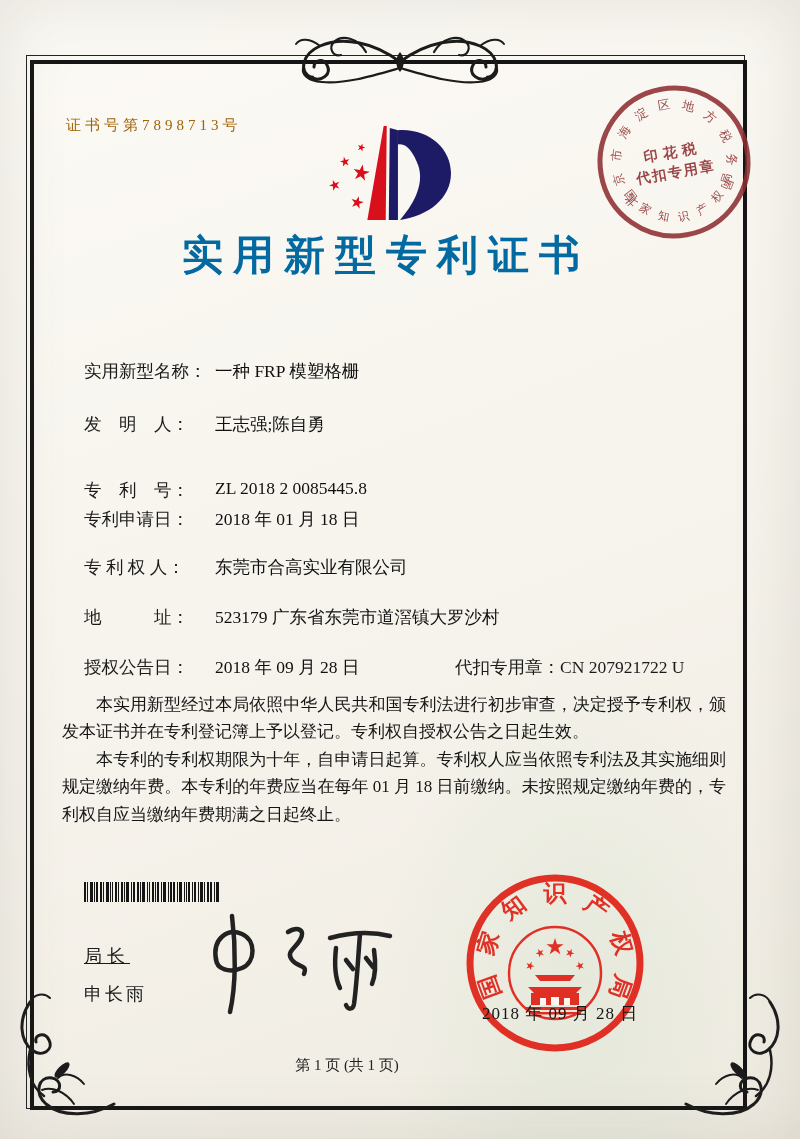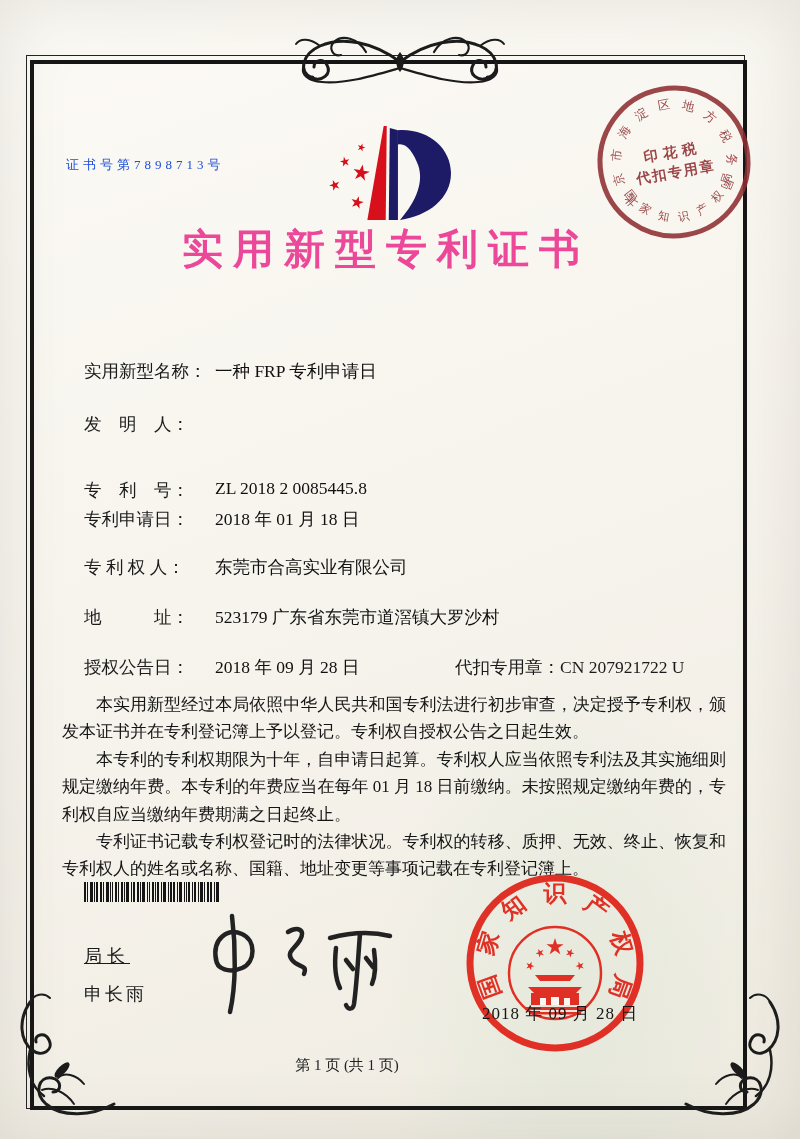--- a/index.html
+++ b/index.html
@@ -12,23 +12,23 @@
     color:#1a1a1a;
   }
   .vignette{position:absolute;inset:0;box-shadow:inset 0 0 70px rgba(90,85,70,.14);pointer-events:none;z-index:40;}
   .abs{position:absolute;}
   
   .frame-outer{left:26px;top:55px;width:717px;height:1052px;border:1.6px solid #232323;}
   .frame-inner{left:30px;top:60px;width:709px;height:1042px;border:4px solid #161616;}
   .orn{z-index:6;}
   .orn-br{transform:scaleX(-1);}
   
-  .cert-no{left:66px;top:116px;font-size:13px;letter-spacing:4px;color:#1d4ed8;margin-top:40px;}
+  .cert-no{left:66px;top:116px;font-size:15px;letter-spacing:4px;color:#a16207;}
   .logo{left:318px;top:122px;}
-  .title{left:30px;top:222px;width:712px;text-align:center;font-size:41px;font-weight:bold;letter-spacing:10px;color:#ec4899;}
+  .title{left:30px;top:228px;width:712px;text-align:center;font-size:41px;font-weight:bold;letter-spacing:10px;color:#0369a1;}
   
   .row{left:84px;width:648px;height:24px;font-size:17.5px;display:flex;margin-top:16px;}
   .row .lbl{flex:none;width:131px;color:#1b1b1b;}
   .row .val{flex:1;color:#101010;}
   .row .pair2{position:absolute;left:371px;top:0;white-space:nowrap;}
   .r0{top:343px}.r1{top:396px}.r2{top:462px}.r3{top:491px}.r4{top:539px}.r5{top:589px}.r6{top:639px}
   
   .body-text{left:62px;top:691px;width:664px;font-size:17px;line-height:27.4px;text-align:justify;color:#151515;}
   .body-text p{margin:0;text-indent:2em;}
   
@@ -98,24 +98,25 @@
   <use href="#star" xlink:href="#star" fill="#d8101c" transform="translate(26,39) scale(5) rotate(-12)"></use>
   <use href="#star" xlink:href="#star" fill="#d8101c" transform="translate(42,50) scale(8.5) rotate(10)"></use>
   <use href="#star" xlink:href="#star" fill="#d8101c" transform="translate(16,62) scale(5.5) rotate(-20)"></use>
   <use href="#star" xlink:href="#star" fill="#d8101c" transform="translate(38,79) scale(6.5) rotate(14)"></use>
 </svg>
 
 <div class="abs title">实用新型专利证书</div>
 
 <div class="abs row r0">
   <span class="lbl">实用新型名称：</span>
-  <span class="val">一种 FRP 专利申请日</span>
+  <span class="val">一种 FRP 模塑格栅</span>
 </div>
 <div class="abs row r1">
   <span class="lbl">发　明　人：</span>
+  <span class="val">王志强;陈自勇</span>
 </div>
 <div class="abs row r2">
   <span class="lbl">专　利　号：</span>
   <span class="val">ZL 2018 2 0085445.8</span>
 </div>
 <div class="abs row r3">
   <span class="lbl">专利申请日：</span>
   <span class="val">2018 年 01 月 18 日</span>
 </div>
 <div class="abs row r4">
@@ -130,21 +131,20 @@
   <span class="lbl">授权公告日：</span>
   <span class="val">2018 年 09 月 28 日</span>
   <span class="pair2">
     <span>代扣专用章：</span><span>CN 207921722 U</span>
   </span>
 </div>
 
 <div class="abs body-text">
   <p>本实用新型经过本局依照中华人民共和国专利法进行初步审查，决定授予专利权，颁发本证书并在专利登记簿上予以登记。专利权自授权公告之日起生效。</p>
   <p>本专利的专利权期限为十年，自申请日起算。专利权人应当依照专利法及其实施细则规定缴纳年费。本专利的年费应当在每年 01 月 18 日前缴纳。未按照规定缴纳年费的，专利权自应当缴纳年费期满之日起终止。</p>
-  <p>专利证书记载专利权登记时的法律状况。专利权的转移、质押、无效、终止、恢复和专利权人的姓名或名称、国籍、地址变更等事项记载在专利登记簿上。</p>
 </div>
 
 <div class="abs barcode" id="barcode">
     <i style="width: 2px; margin-right: 1px;"></i>
     <i style="width: 1px; margin-right: 2px;"></i>
     <i style="width: 3px; margin-right: 1px;"></i>
     <i style="width: 1px; margin-right: 1px;"></i>
     <i style="width: 2px; margin-right: 2px;"></i>
     <i style="width: 2px; margin-right: 1px;"></i>
     <i style="width: 1px; margin-right: 2px;"></i>

